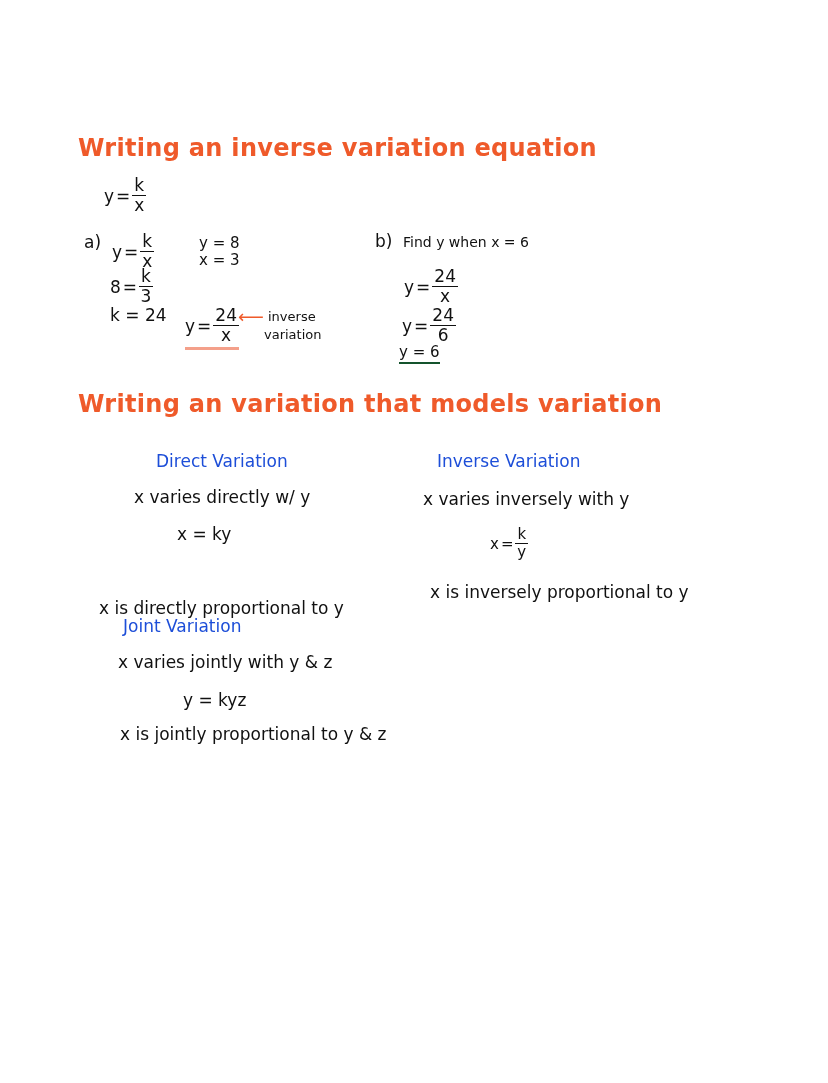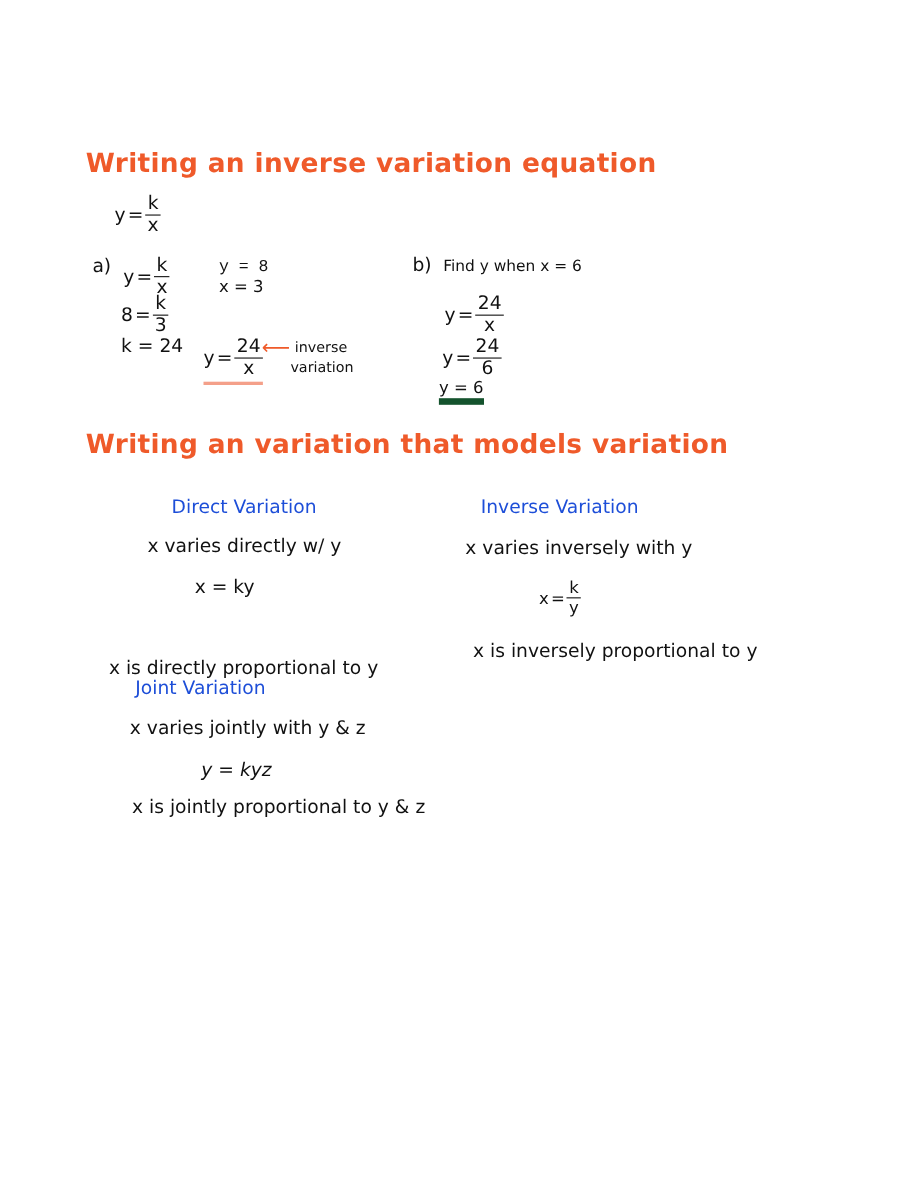--- a/index.html
+++ b/index.html
@@ -35,21 +35,21 @@
 
 <div class="abs txt" style="left:84px; top:232px;">a)</div>
 <div class="abs eq" style="left:112px; top:233px;">
   <span>y</span>
     <span>=</span>
   <span class="frac">
     <span class="num">k</span>
     <span class="den">x</span>
   </span>
 </div>
-<div class="abs sm" style="left:199px; top:234px;font-family:Liberation Mono, monospace;">y = 8</div>
+<div class="abs sm" style="left:199px; top:234px;">y = 8</div>
 <div class="abs sm" style="left:199px; top:251px;">x = 3</div>
 
 <div class="abs eq" style="left:110px; top:268px;">
   <span>8</span>
     <span>=</span>
   <span class="frac">
     <span class="num">k</span>
     <span class="den">3</span>
   </span>
 </div>
@@ -78,21 +78,21 @@
   </span>
 </div>
 <div class="abs eq" style="left:402px; top:307px;">
   <span>y</span>
     <span>=</span>
   <span class="frac">
     <span class="num">24</span>
     <span class="den">6</span>
   </span>
 </div>
-<div class="abs sm" style="left:399px; top:343px; border-bottom:6px solid #14532d; padding-bottom:1px;">y = 6</div>
+<div class="abs sm" style="left:399px; top:343px; border-bottom:2px solid #14532d; padding-bottom:1px;">y = 6</div>
 
 <div class="abs h1" style="left:78px; top:390px;">Writing an variation that models variation</div>
 
 <div class="abs h2" style="left:156px; top:451px;">Direct Variation</div>
 <div class="abs txt" style="left:134px; top:487px;">x varies directly w/ y</div>
 <div class="abs txt" style="left:177px; top:524px;">x = ky</div>
 <div class="abs txt" style="left:99px; top:562px;margin-top:36px;">x is directly proportional to y</div>
 
 <div class="abs h2" style="left:437px; top:451px;">Inverse Variation</div>
 <div class="abs txt" style="left:423px; top:489px;">x varies inversely with y</div>
@@ -101,14 +101,14 @@
     <span>=</span>
   <span class="frac">
     <span class="num">k</span>
     <span class="den">y</span>
   </span>
 </div>
 <div class="abs txt" style="left:430px; top:582px;">x is inversely proportional to y</div>
 
 <div class="abs h2" style="left:123px; top:616px;">Joint Variation</div>
 <div class="abs txt" style="left:118px; top:652px;">x varies jointly with y &amp; z</div>
-<div class="abs txt" style="left:183px; top:690px;font-style:italic;">y = kyz</div>
+<div class="abs txt" style="left:183px; top:690px;">y = kyz</div>
 <div class="abs txt" style="left:120px; top:724px;">x is jointly proportional to y &amp; z</div>
 
 </body></html>

